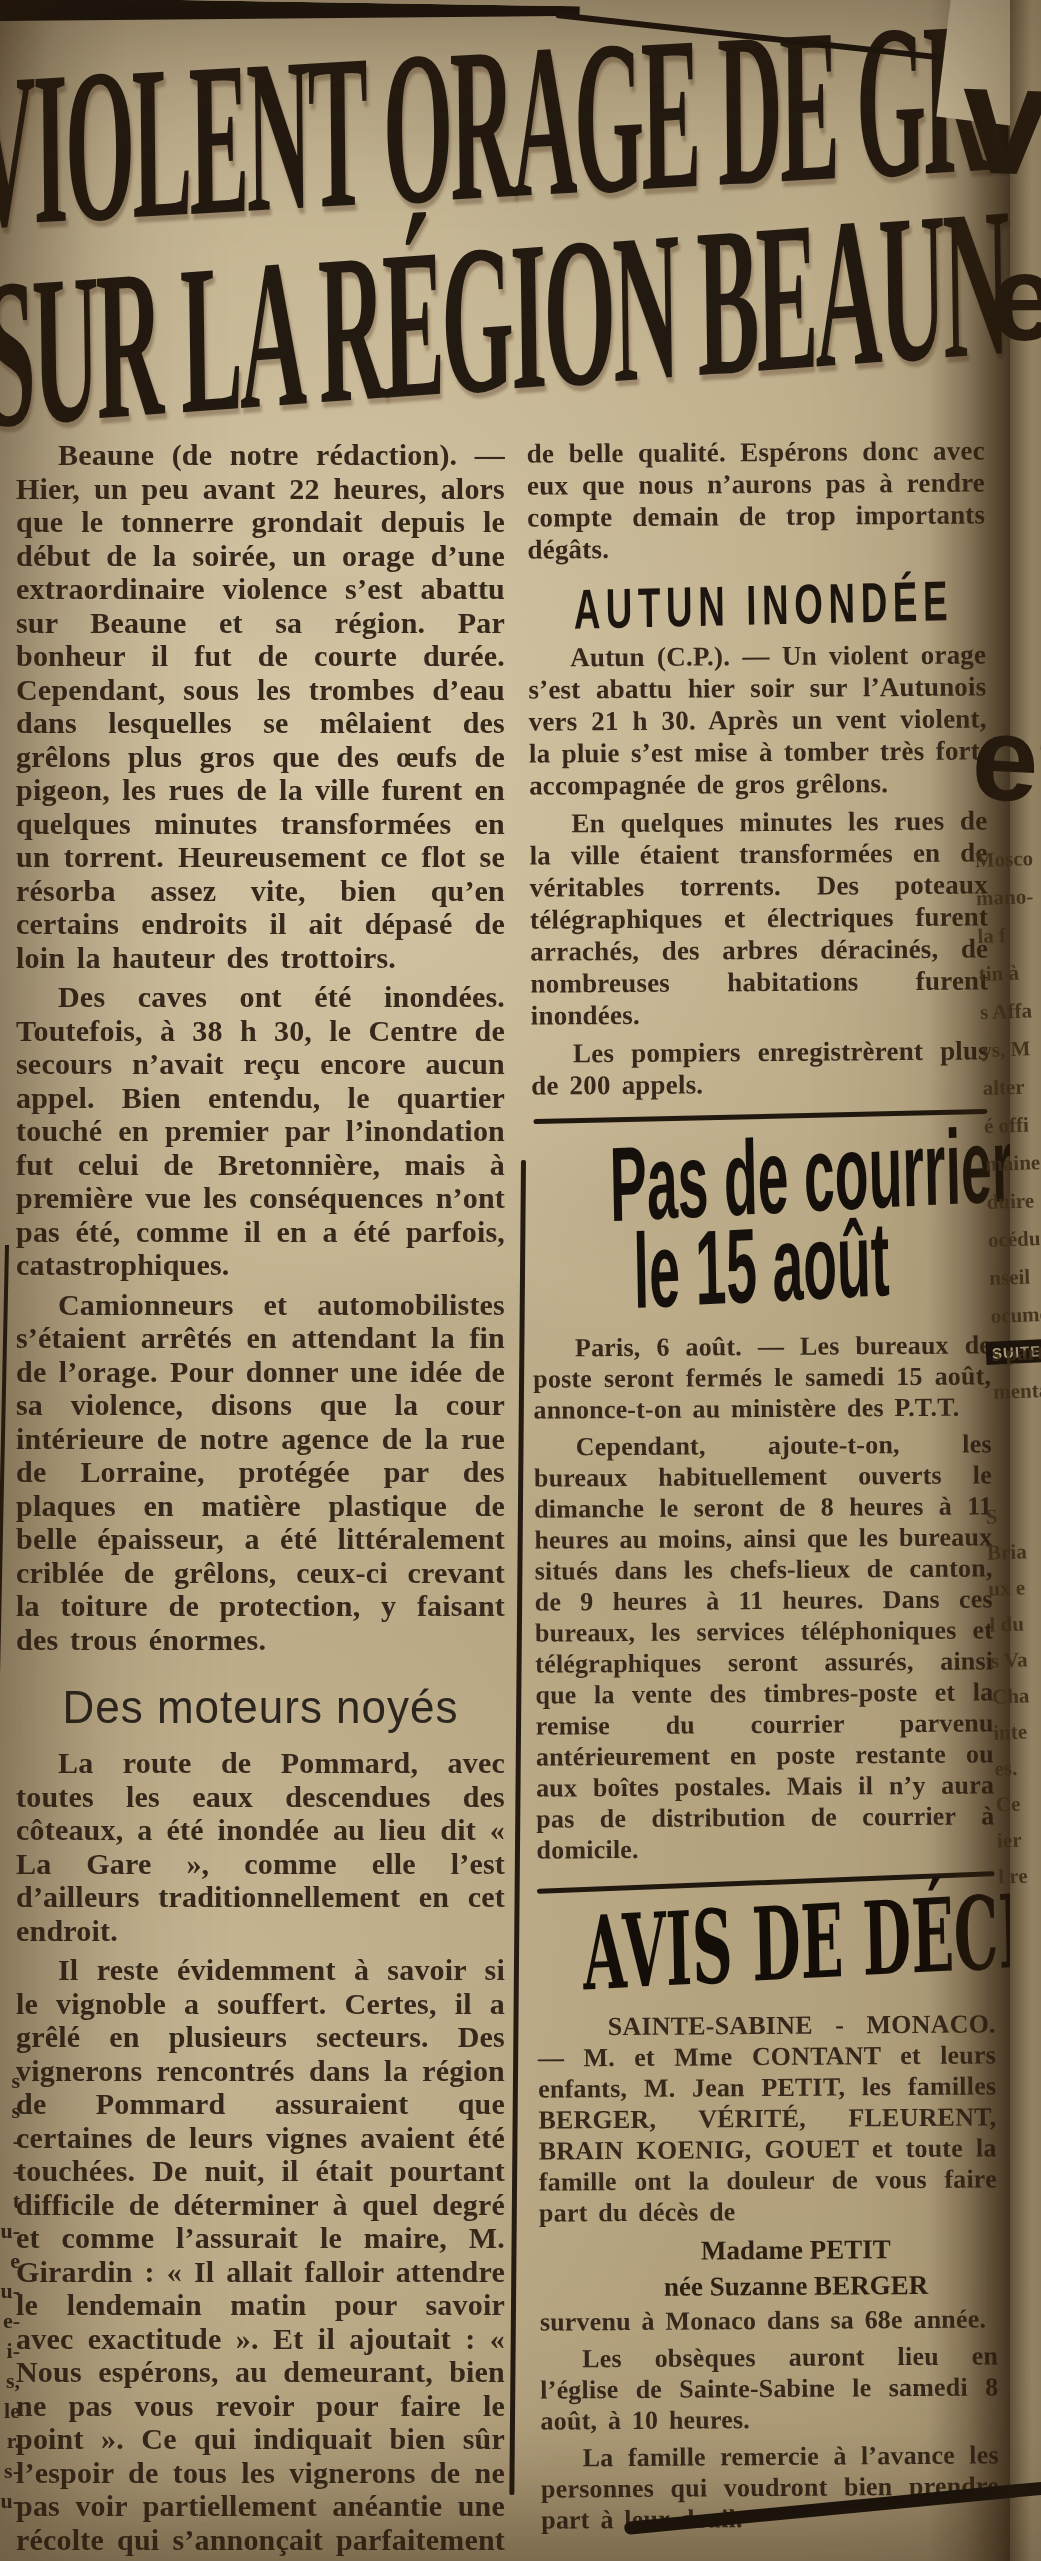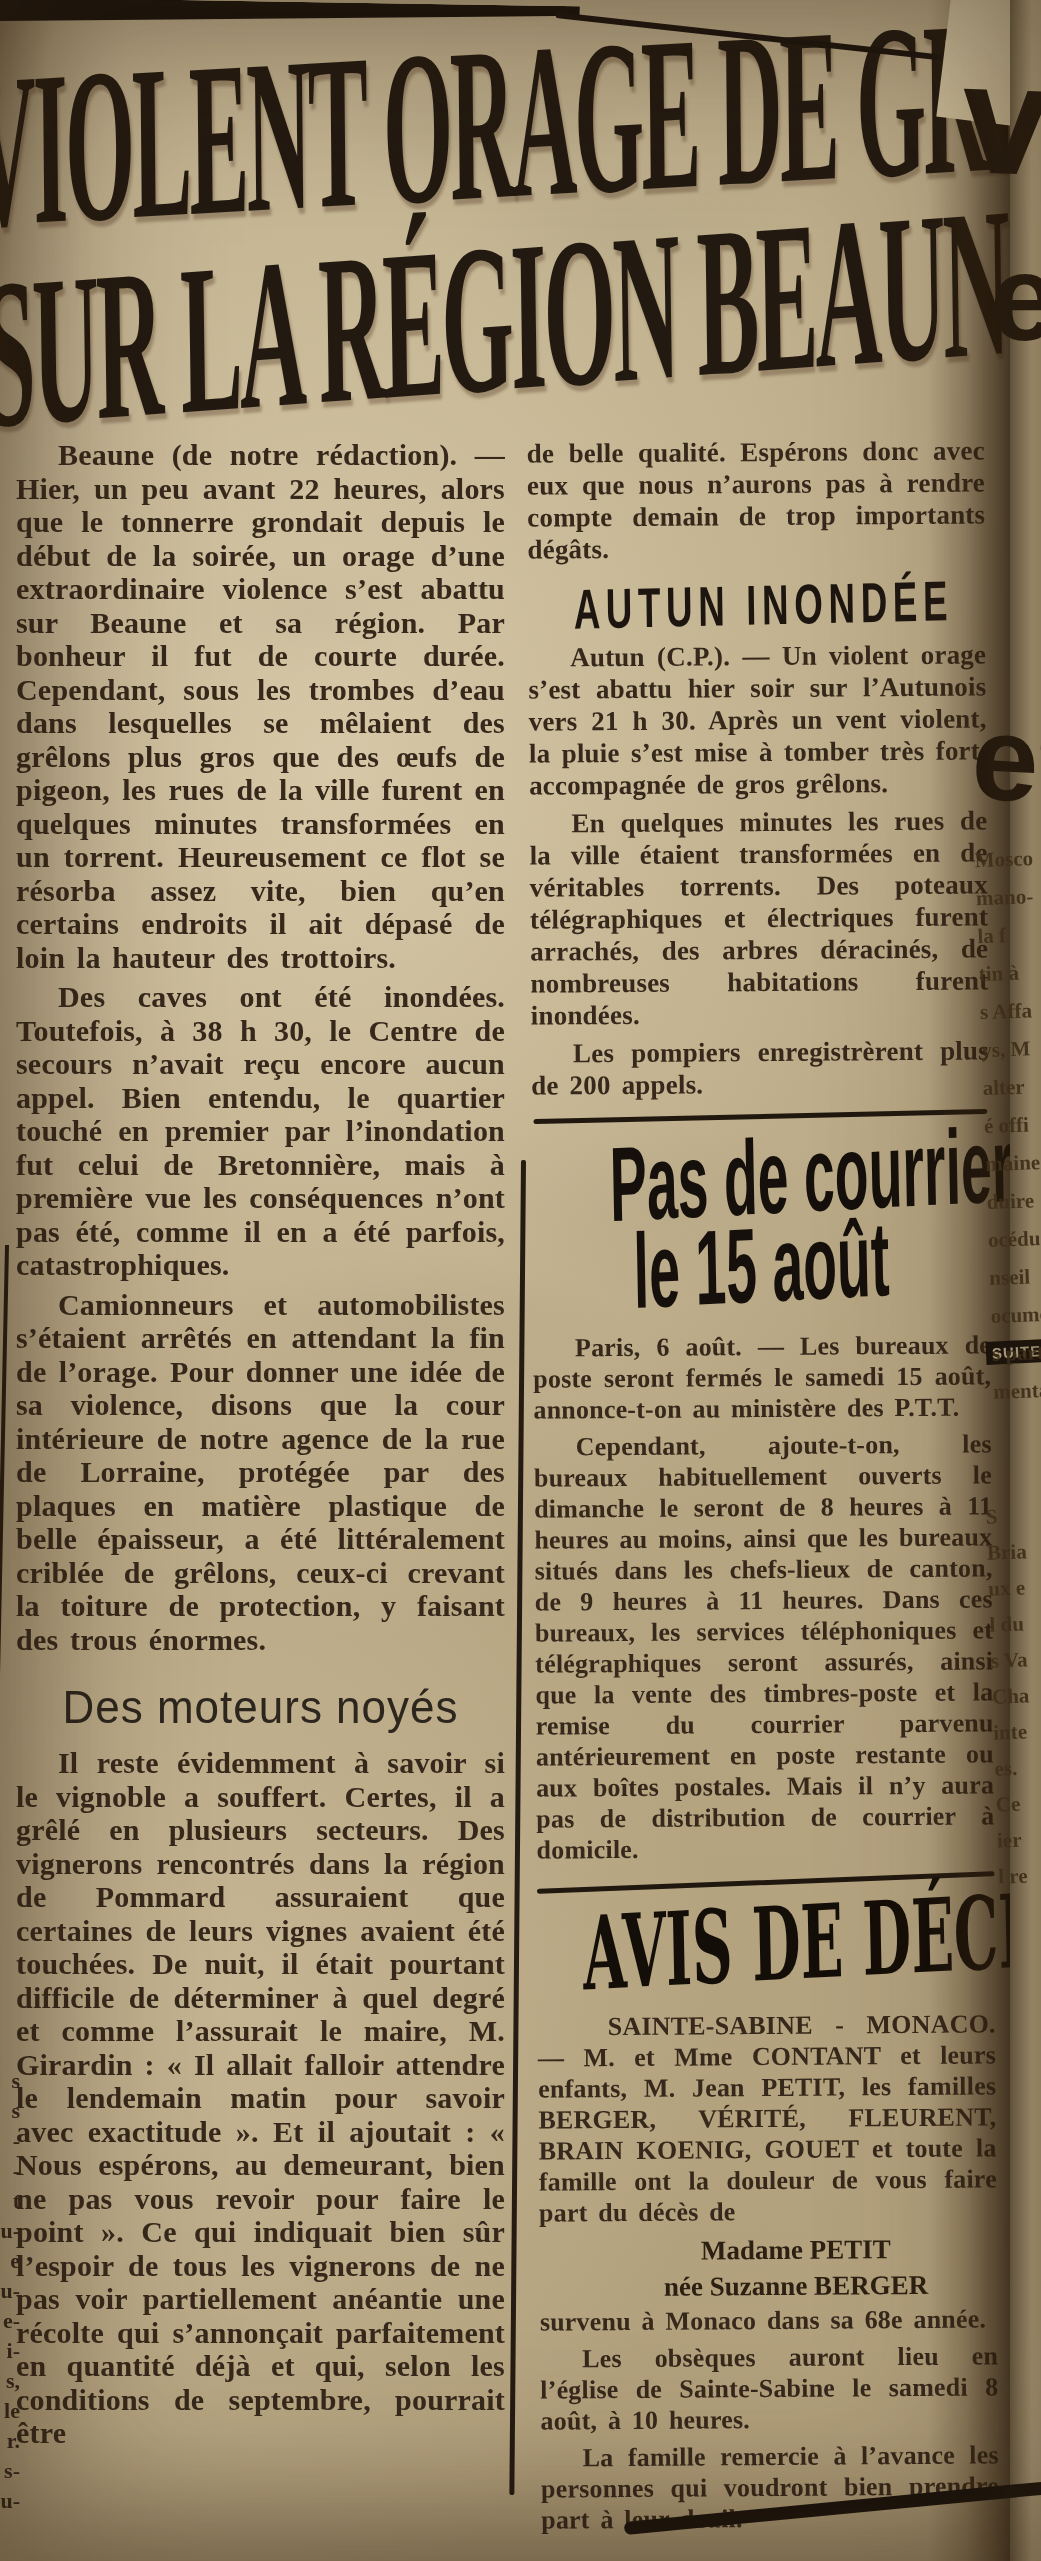--- a/index.html
+++ b/index.html
@@ -97,20 +97,21 @@
   <div class="topline"></div>
 
   <div class="hl hl1">VIOLENT ORAGE DE GRÊLE</div>
   <div class="hl hl2">SUR LA RÉGION BEAUNOISE</div>
 
   <div class="col col-left">
     <p>Beaune (de notre rédaction). — Hier, un peu avant 22 heures, alors que le tonnerre grondait depuis le début de la soirée, un orage d’une extraordinaire violence s’est abattu sur Beaune et sa région. Par bonheur il fut de courte durée. Cependant, sous les trombes d’eau dans lesquelles se mêlaient des grêlons plus gros que des œufs de pigeon, les rues de la ville furent en quelques minutes transformées en un torrent. Heureusement ce flot se résorba assez vite, bien qu’en certains endroits il ait dépasé de loin la hauteur des trottoirs.</p>
     <p>Des caves ont été inondées. Toutefois, à 38 h 30, le Centre de secours n’avait reçu encore aucun appel. Bien entendu, le quartier touché en premier par l’inondation fut celui de Bretonnière, mais à première vue les conséquences n’ont pas été, comme il en a été parfois, catastrophiques.</p>
     <p>Camionneurs et automobilistes s’étaient arrêtés en attendant la fin de l’orage. Pour donner une idée de sa violence, disons que la cour intérieure de notre agence de la rue de Lorraine, protégée par des plaques en matière plastique de belle épaisseur, a été littéralement criblée de grêlons, ceux-ci crevant la toiture de protection, y faisant des trous énormes.</p>
     <div class="h-moteurs">Des moteurs noyés</div>
+    <p>La route de Pommard, avec toutes les eaux descendues des côteaux, a été inondée au lieu dit « La Gare », comme elle l’est d’ailleurs traditionnellement en cet endroit.</p>
     <p>Il reste évidemment à savoir si le vignoble a souffert. Certes, il a grêlé en plusieurs secteurs. Des vignerons rencontrés dans la région de Pommard assuraient que certaines de leurs vignes avaient été touchées. De nuit, il était pourtant difficile de déterminer à quel degré et comme l’assurait le maire, M. Girardin : « Il allait falloir attendre le lendemain matin pour savoir avec exactitude ». Et il ajoutait : « Nous espérons, au demeurant, bien ne pas vous revoir pour faire le point ». Ce qui indiquait bien sûr l’espoir de tous les vignerons de ne pas voir partiellement anéantie une récolte qui s’annonçait parfaitement en quantité déjà et qui, selon les conditions de septembre, pourrait être</p>
   </div>
 
   <div class="col col-right">
     <p class="noindent">de belle qualité. Espérons donc avec eux que nous n’aurons pas à rendre compte demain de trop importants dégâts.</p>
     <div class="h-autun">AUTUN INONDÉE</div>
     <p>Autun (C.P.). — Un violent orage s’est abattu hier soir sur l’Autunois vers 21 h 30. Après un vent violent, la pluie s’est mise à tomber très fort, accompagnée de gros grêlons.</p>
     <p>En quelques minutes les rues de la ville étaient transformées en de véritables torrents. Des poteaux télégraphiques et électriques furent arrachés, des arbres déracinés, de nombreuses habitations furent inondées.</p>
     <p>Les pompiers enregistrèrent plus de 200 appels.</p>
 

